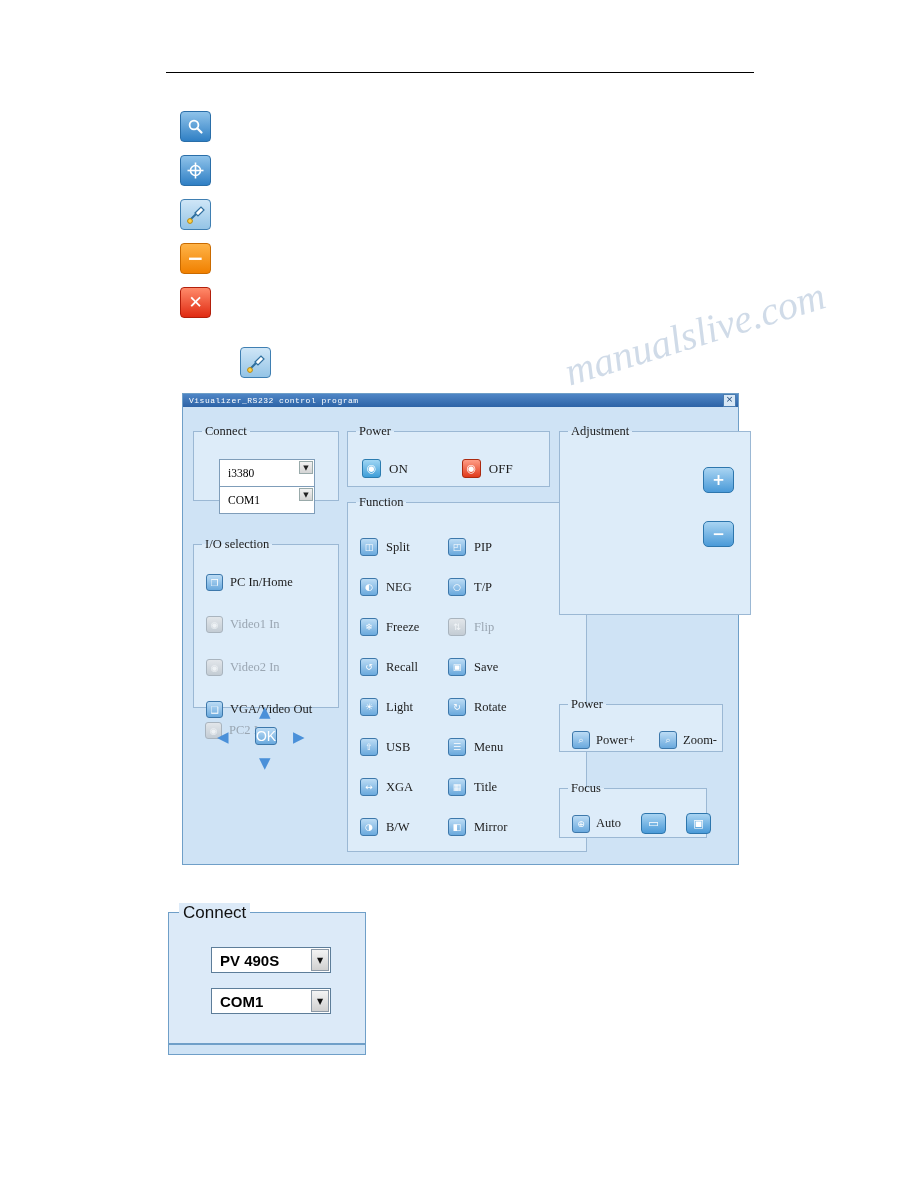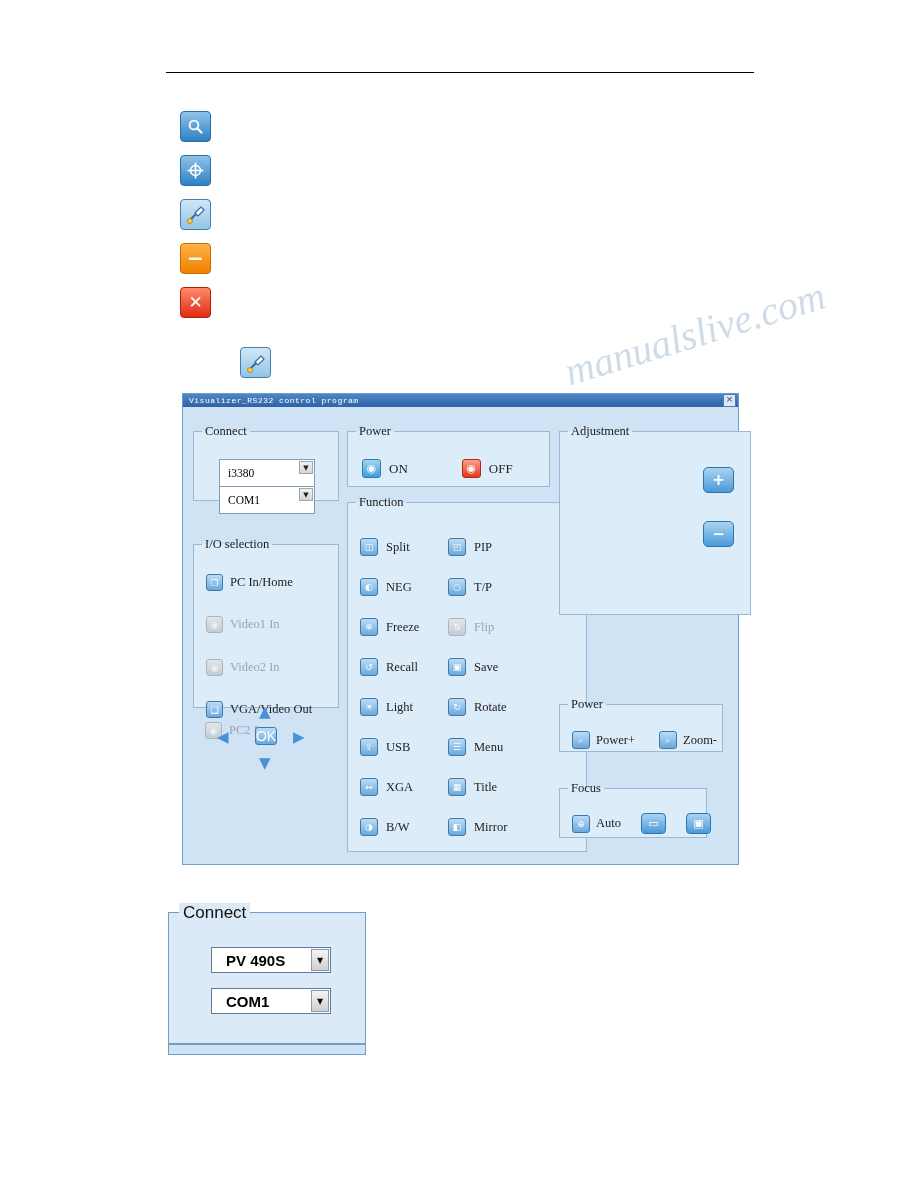--- a/index.html
+++ b/index.html
@@ -258,21 +258,21 @@
     background:#dceaf8; padding:0 4px;
     font-size:17px; color:#111;
     font-family:"Liberation Sans", sans-serif;
   }
   .dcombo {
     position:absolute; left:42px;
     width:120px; height:26px;
     background:#fff; border:1px solid #5d7d99;
     box-sizing:border-box;
     display:flex; align-items:center;
-    padding-left:14px;
+    padding-left:8px;
     font-size:15px; font-weight:bold; color:#000;
     font-family:"Liberation Sans", sans-serif;
   }
   .dcombo .darrow {
     position:absolute; right:1px; top:1px;
     width:18px; height:22px;
     background:linear-gradient(#f4f4f4,#d0d0d0);
     border:1px solid #8c99a6;
     box-sizing:border-box;
     display:flex; align-items:center; justify-content:center;

